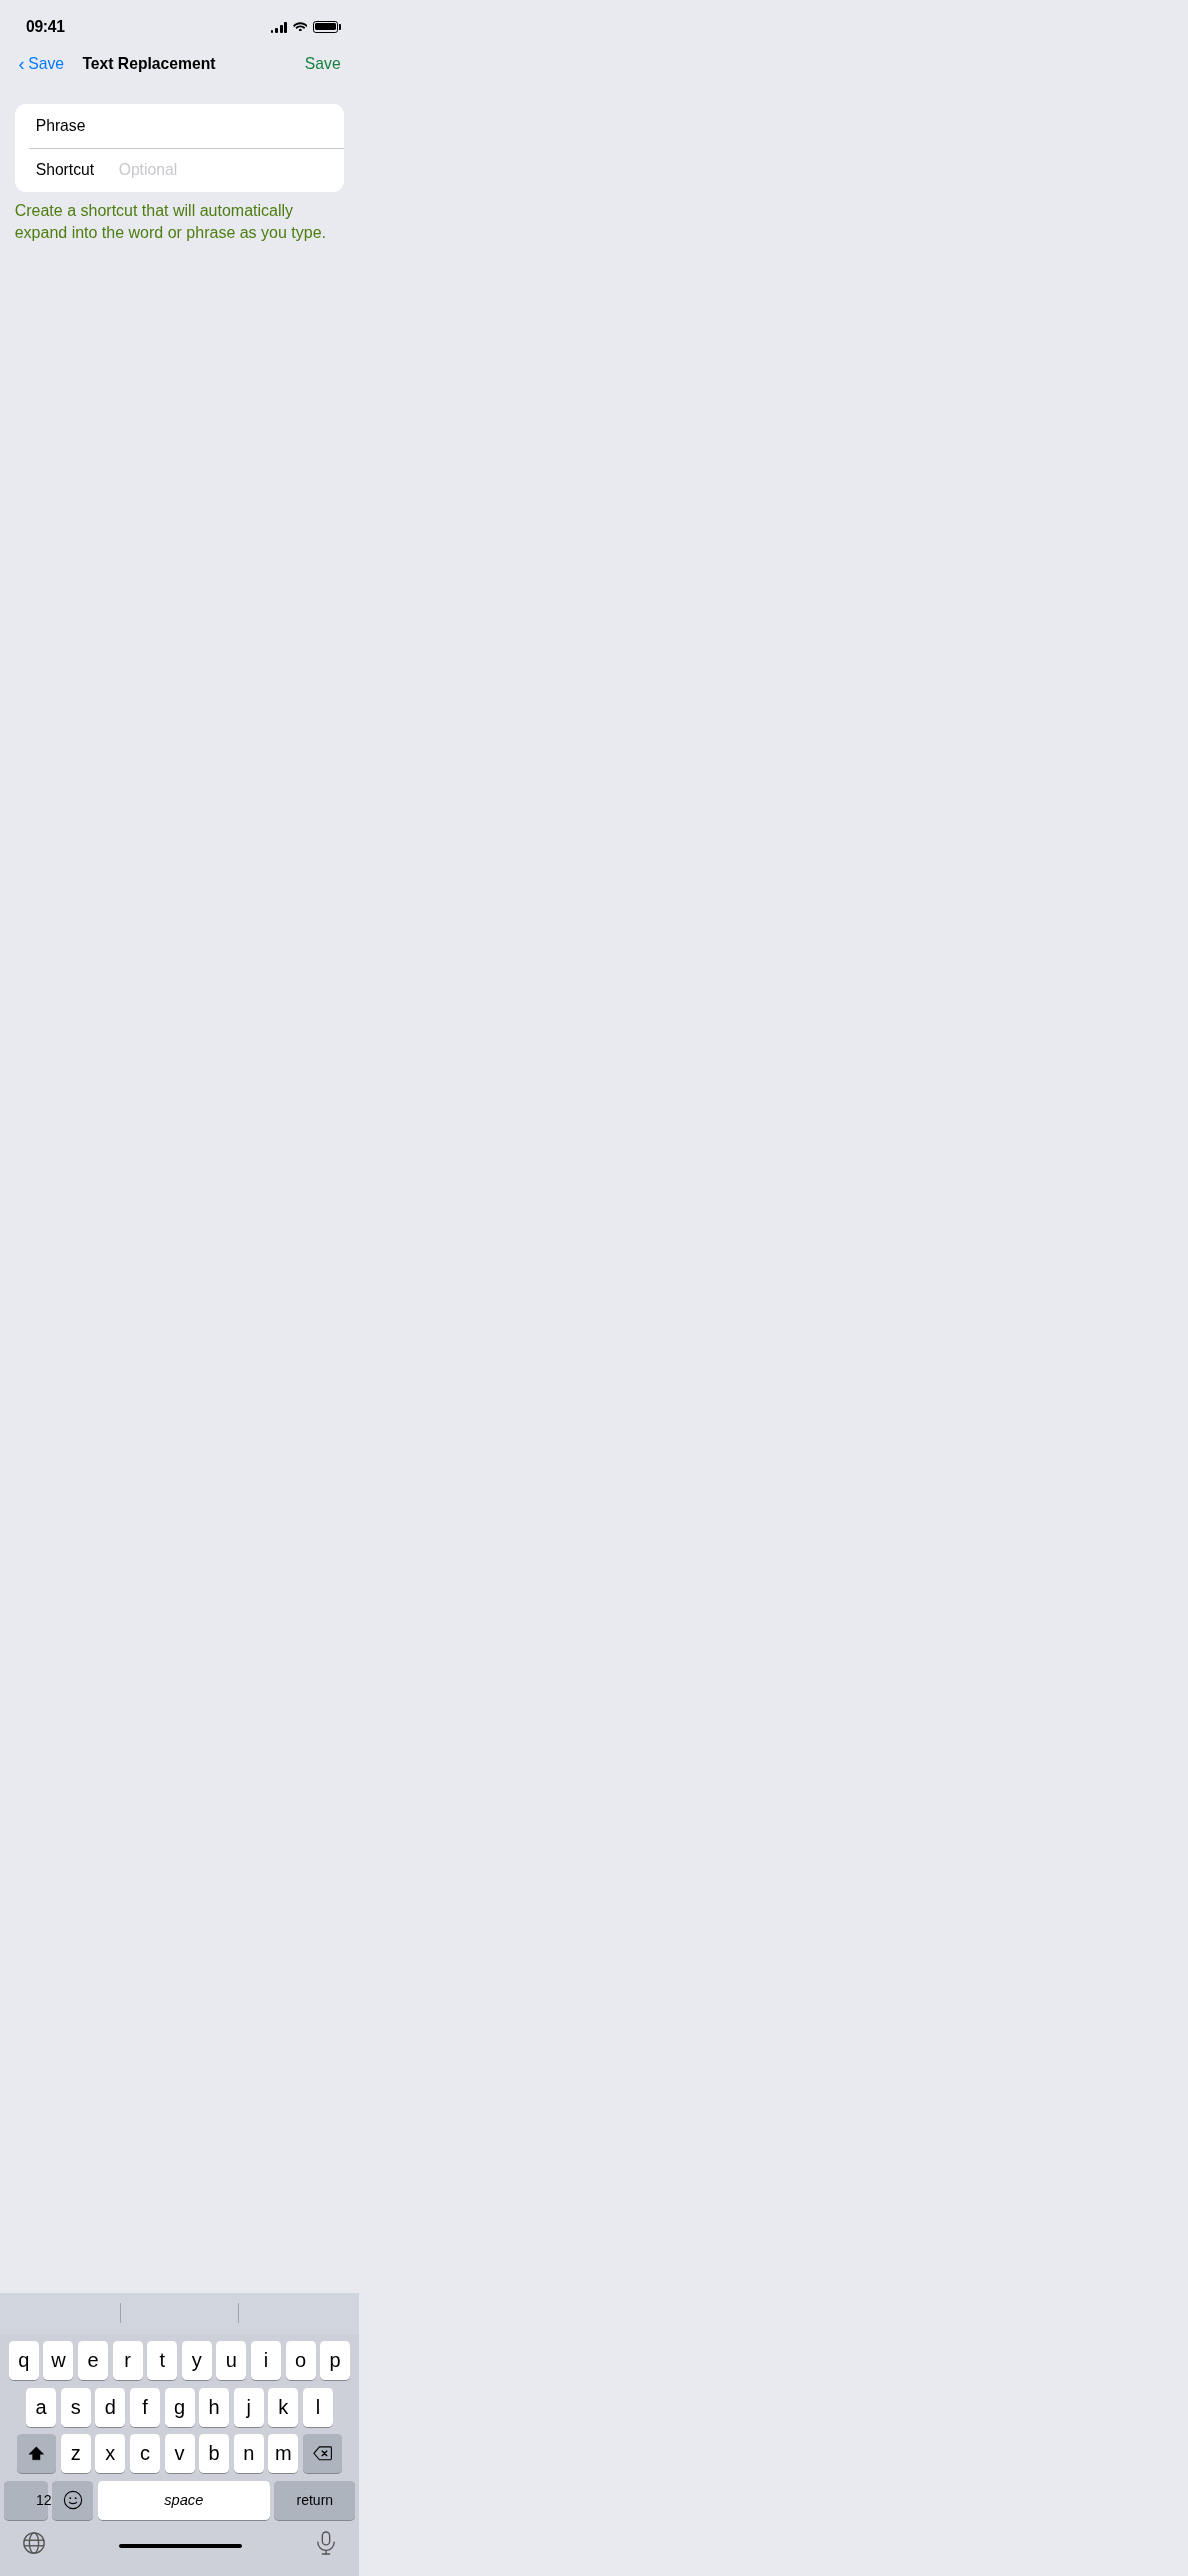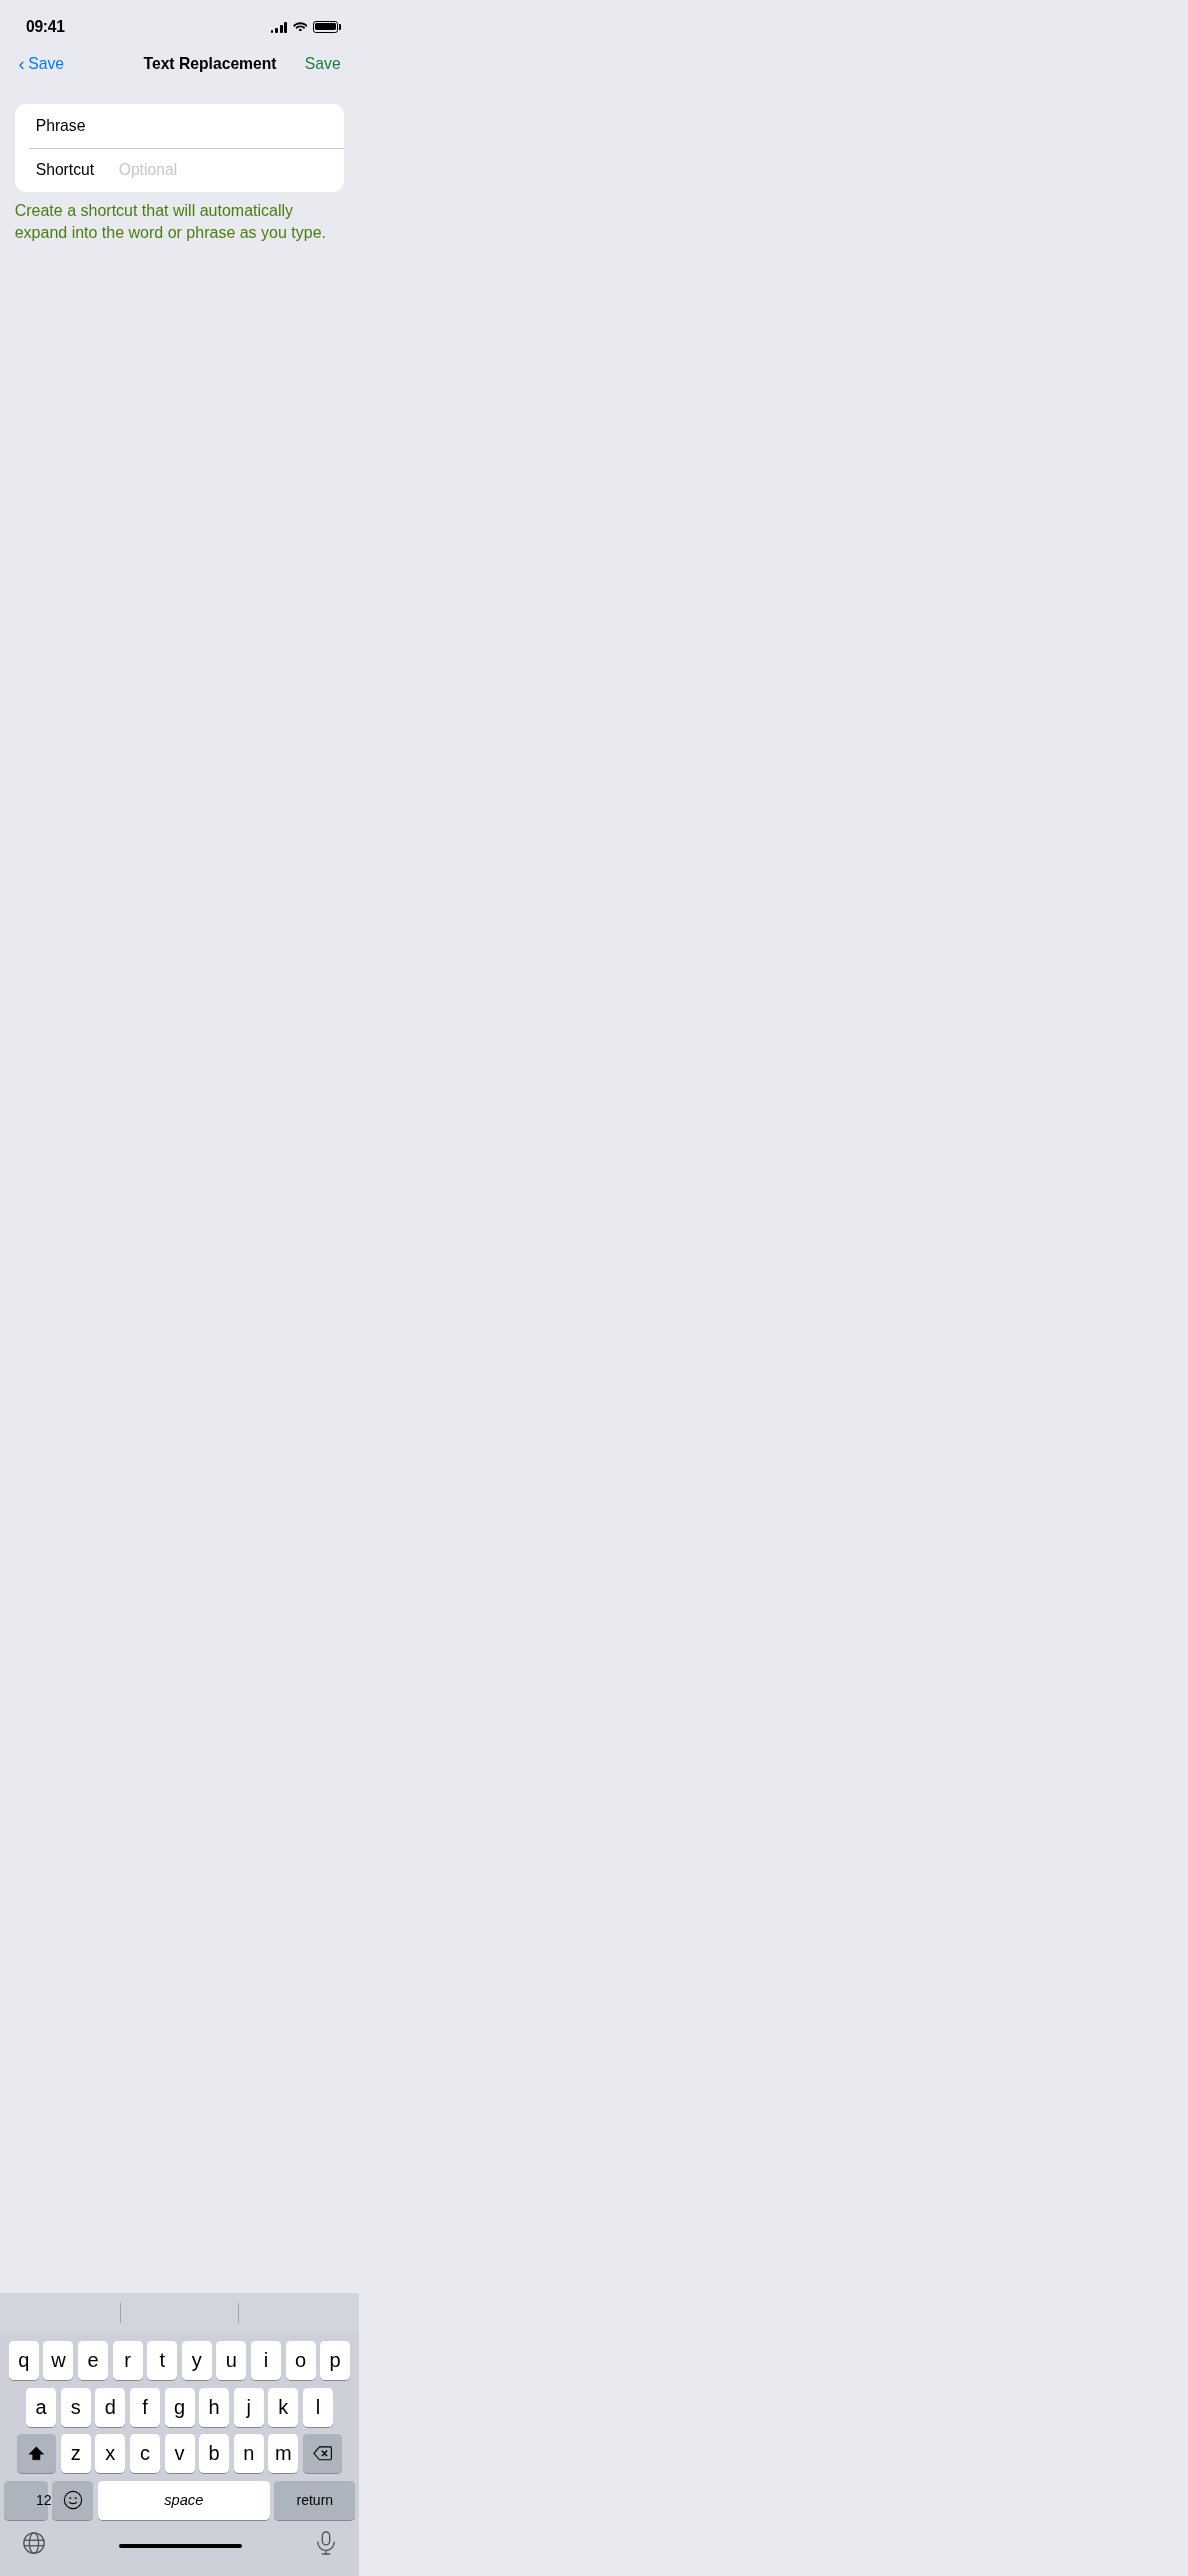--- a/index.html
+++ b/index.html
@@ -107,21 +107,21 @@
     .nav-back-chevron {
       font-size: 18.4px;
       color: #007aff;
       margin-top: -0.9px;
     }
 
     .nav-title {
       font-size: 15.7px;
       font-weight: 600;
       color: #000;
-      text-align: right;
+      text-align: left;
       flex: 1;
     }
 
     .nav-save {
       color: #15803d;
       font-size: 15.7px;
       min-width: 64px;
       text-align: right;
       cursor: pointer;
     }

